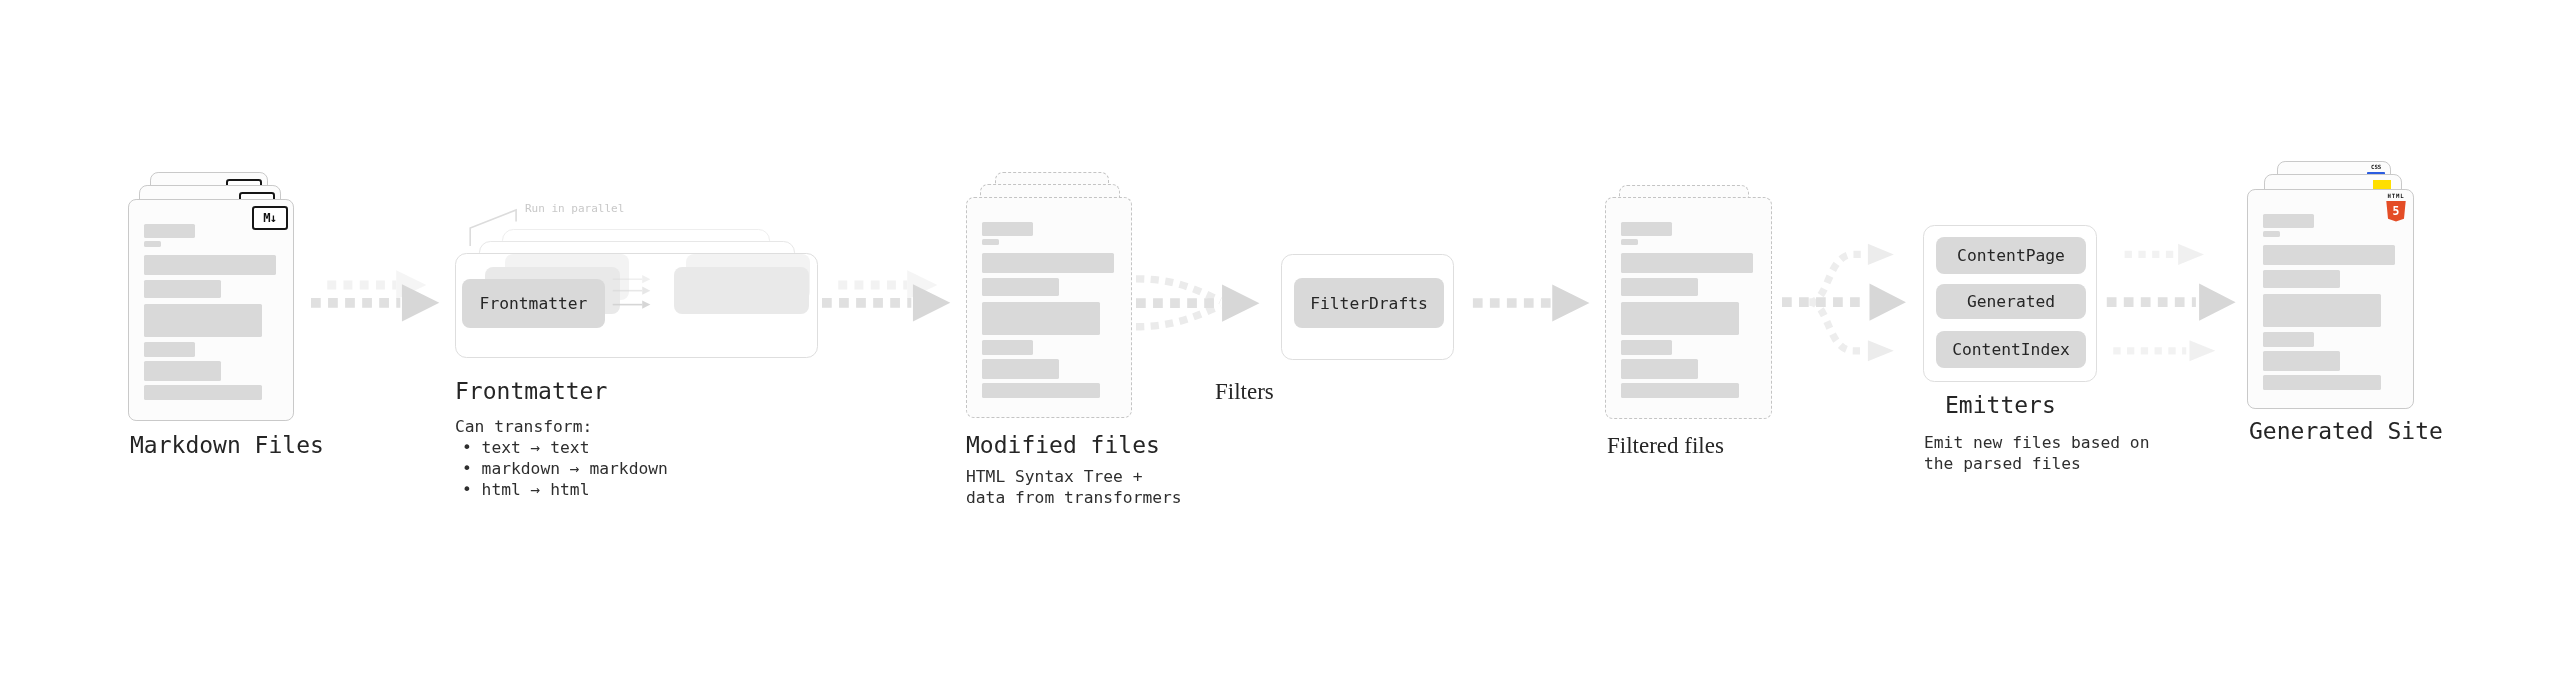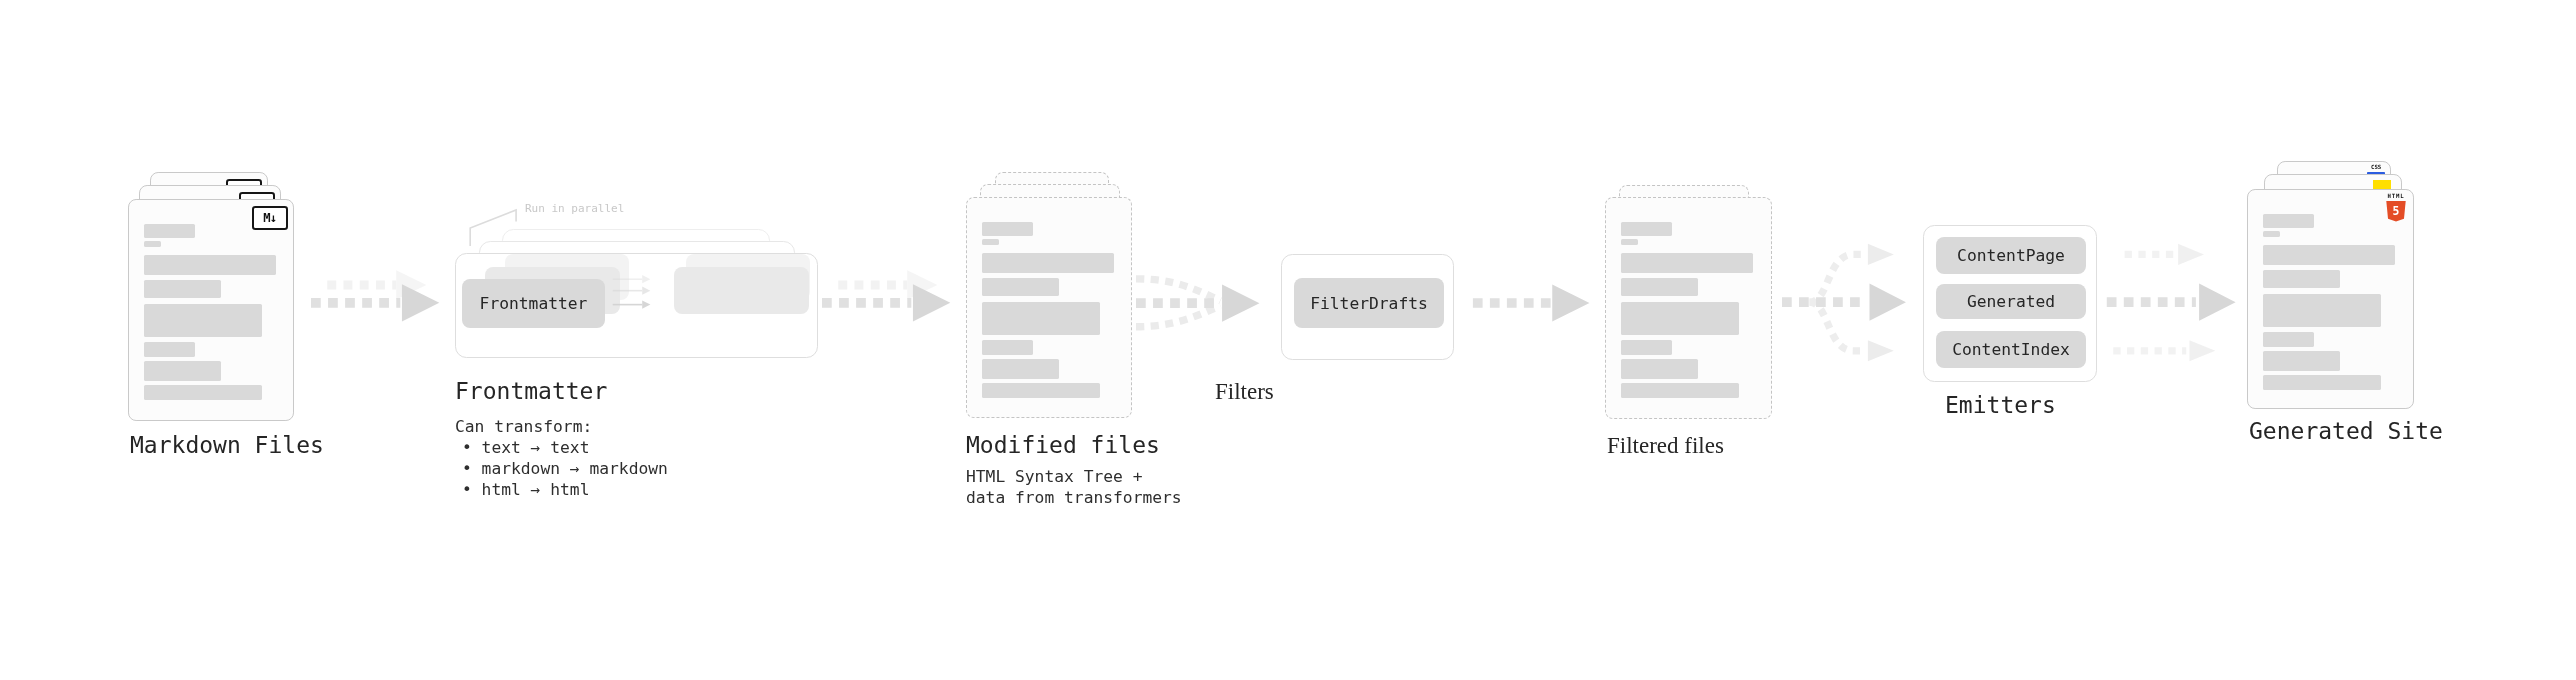--- a/index.html
+++ b/index.html
@@ -174,20 +174,24 @@
     <polygon points="108,125 140,138 108,151" fill="#ececec"></polygon>
     <line x1="2" y1="78" x2="106" y2="78" stroke="#e0e0e0" stroke-width="12" stroke-dasharray="12 9"></line>
     <polygon points="110,55 155,78 110,101" fill="#d7d7d7"></polygon>
   </svg>
 
   <div class="card" style="left:1923px;top:225px;width:174px;height:157px;"></div>
   <div class="btn" style="left:1936px;top:237px;width:150px;height:37px;">ContentPage</div>
   <div class="btn" style="left:1936px;top:284px;width:150px;height:35px;">Generated</div>
   <div class="btn" style="left:1936px;top:331px;width:150px;height:37px;">ContentIndex</div>
   <div class="stage-title" style="left:1924px;top:392px;margin-left:21px;">Emitters</div>
+  <div class="stage-sub" style="left:1924px;top:432px;">
+    <div>Emit new files based on</div>
+    <div>the parsed files</div>
+  </div>
 
   <svg style="left:2105px;top:239px;" width="134" height="128" viewBox="0 0 165 158">
     <g opacity="0.8">
       <line x1="24" y1="19" x2="86" y2="19" stroke="#efefef" stroke-width="9" stroke-dasharray="9 8"></line>
       <polygon points="90,6 122,19 90,32" fill="#ededed"></polygon>
     </g>
     <line x1="2" y1="78" x2="112" y2="78" stroke="#e0e0e0" stroke-width="12" stroke-dasharray="12 9"></line>
     <polygon points="116,55 161,78 116,101" fill="#d7d7d7"></polygon>
     <g opacity="0.8">
       <line x1="10" y1="138" x2="100" y2="138" stroke="#efefef" stroke-width="9" stroke-dasharray="9 8"></line>

